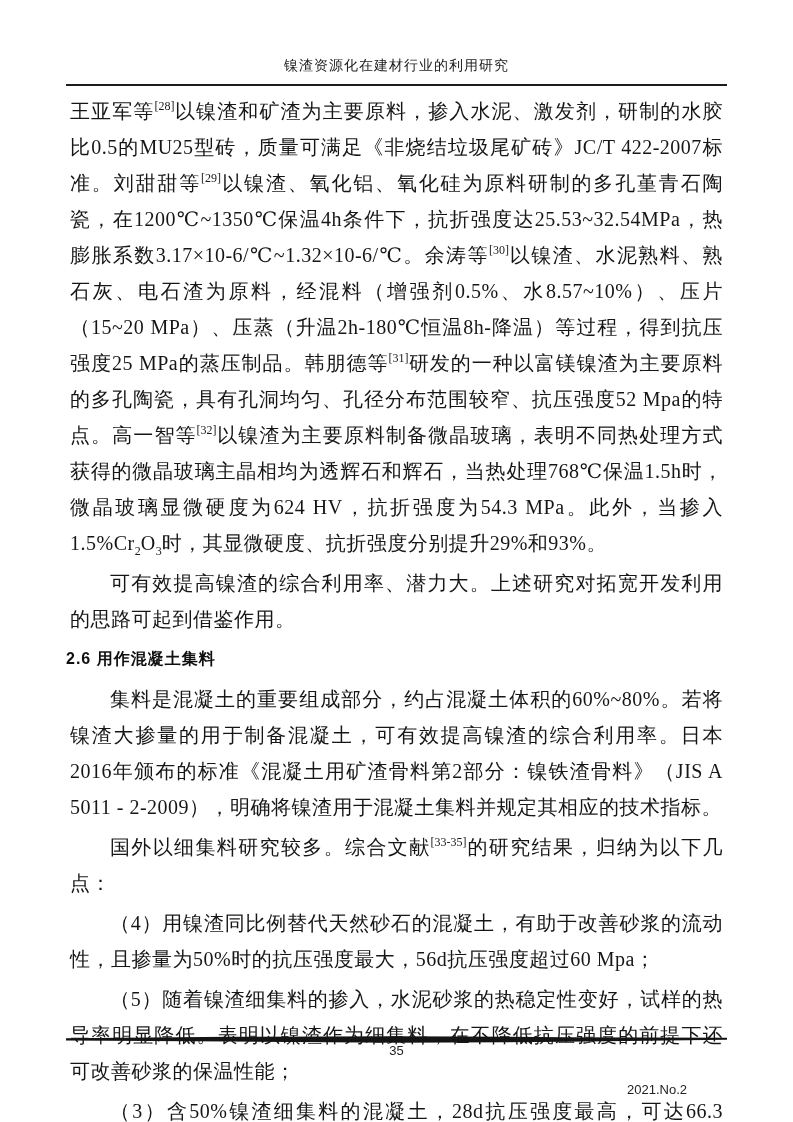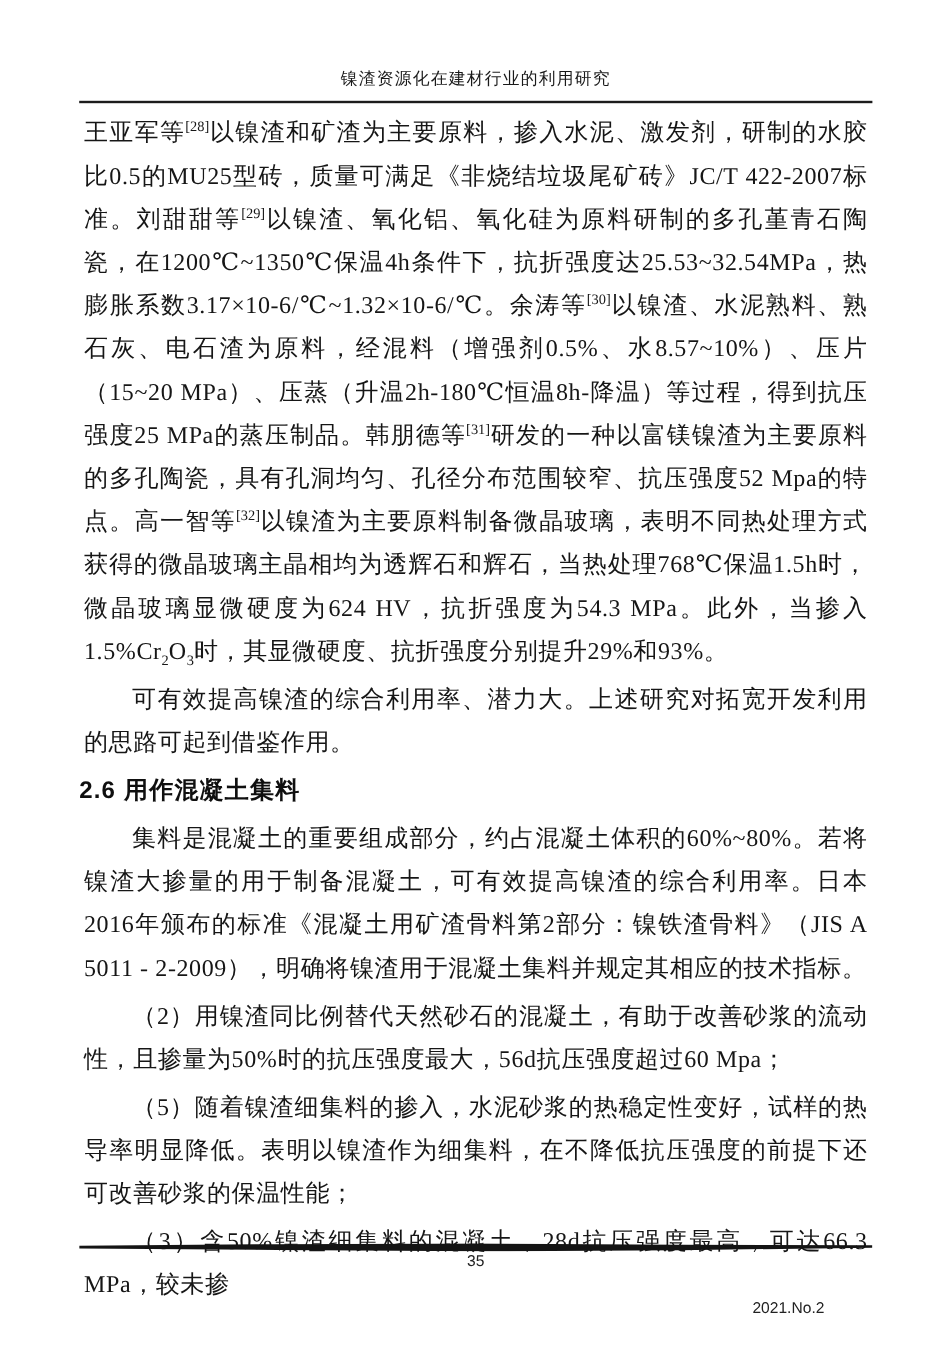--- a/index.html
+++ b/index.html
@@ -46,21 +46,21 @@
   .document-body sub {
     font-size: 12px;
     line-height: 0;
     vertical-align: sub;
     letter-spacing: 0;
   }
   .document-body h2.section-heading {
     margin: 0;
     font-family: "Liberation Sans", "DejaVu Sans", sans-serif;
     font-weight: 700;
-    font-size: 20px;
+    font-size: 16px;
     line-height: 36px;
     text-align: left;
     letter-spacing: 1px;
     color: #0f0f0f;
   }
 
   .footer-rule {
     position: absolute;
     top: 1036px; left: 66px; width: 661px; height: 7px;
   }
@@ -81,21 +81,22 @@
 
   <div class="header-title">镍渣资源化在建材行业的利用研究</div>
 
   <div class="header-rule"></div>
 
   <div class="document-body">
       <p class="para">王亚军等<sup>[28]</sup>以镍渣和矿渣为主要原料，掺入水泥、激发剂，研制的水胶比0.5的MU25型砖，质量可满足《非烧结垃圾尾矿砖》JC/T 422-2007标准。刘甜甜等<sup>[29]</sup>以镍渣、氧化铝、氧化硅为原料研制的多孔堇青石陶瓷，在1200℃~1350℃保温4h条件下，抗折强度达25.53~32.54MPa，热膨胀系数3.17×10-6/℃~1.32×10-6/℃。余涛等<sup>[30]</sup>以镍渣、水泥熟料、熟石灰、电石渣为原料，经混料（增强剂0.5%、水8.57~10%）、压片（15~20 MPa）、压蒸（升温2h-180℃恒温8h-降温）等过程，得到抗压强度25 MPa的蒸压制品。韩朋德等<sup>[31]</sup>研发的一种以富镁镍渣为主要原料的多孔陶瓷，具有孔洞均匀、孔径分布范围较窄、抗压强度52 Mpa的特点。高一智等<sup>[32]</sup>以镍渣为主要原料制备微晶玻璃，表明不同热处理方式获得的微晶玻璃主晶相均为透辉石和辉石，当热处理768℃保温1.5h时，微晶玻璃显微硬度为624 HV，抗折强度为54.3 MPa。此外，当掺入1.5%Cr<sub>2</sub>O<sub>3</sub>时，其显微硬度、抗折强度分别提升29%和93%。</p>
       <p class="para indent">可有效提高镍渣的综合利用率、潜力大。上述研究对拓宽开发利用的思路可起到借鉴作用。</p>
       <h2 class="section-heading">2.6 用作混凝土集料</h2>
       <p class="para indent">集料是混凝土的重要组成部分，约占混凝土体积的60%~80%。若将镍渣大掺量的用于制备混凝土，可有效提高镍渣的综合利用率。日本2016年颁布的标准《混凝土用矿渣骨料第2部分：镍铁渣骨料》（JIS A 5011 - 2-2009），明确将镍渣用于混凝土集料并规定其相应的技术指标。</p>
-      <p class="para indent">（2）用镍渣同比例替代天然砂石的混凝土，有助于改善砂浆的流动性，且掺量为50%时的抗压强度最大，56d抗压强度超过60 Mpa；</p>
+      <p class="para indent">国外以细集料研究较多。综合文献<sup>[33-35]</sup>的研究结果，归纳为以下几点：</p>
+      <p class="para indent">（4）用镍渣同比例替代天然砂石的混凝土，有助于改善砂浆的流动性，且掺量为50%时的抗压强度最大，56d抗压强度超过60 Mpa；</p>
       <p class="para indent">（5）随着镍渣细集料的掺入，水泥砂浆的热稳定性变好，试样的热导率明显降低。表明以镍渣作为细集料，在不降低抗压强度的前提下还可改善砂浆的保温性能；</p>
       <p class="para indent">（3）含50%镍渣细集料的混凝土，28d抗压强度最高，可达66.3 MPa，较未掺</p>
     </div>
 
   <svg class="footer-rule" viewBox="0 0 661 7" preserveAspectRatio="none">
     <polygon points="0,2.2 165,0.8 330,0.2 500,1.2 661,1.8 661,3.8 500,5.8 330,6.8 165,5.6 0,4.4" fill="#141414"></polygon>
   </svg>
 
   <div class="footer-row">
     <span class="footer-page">35</span>

